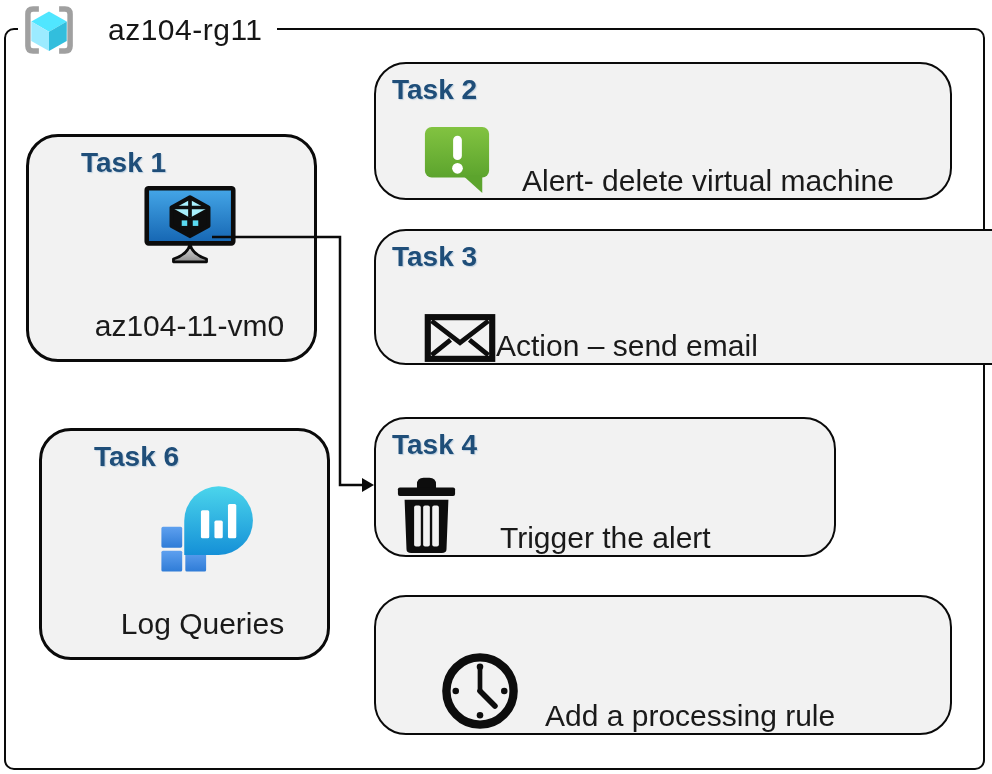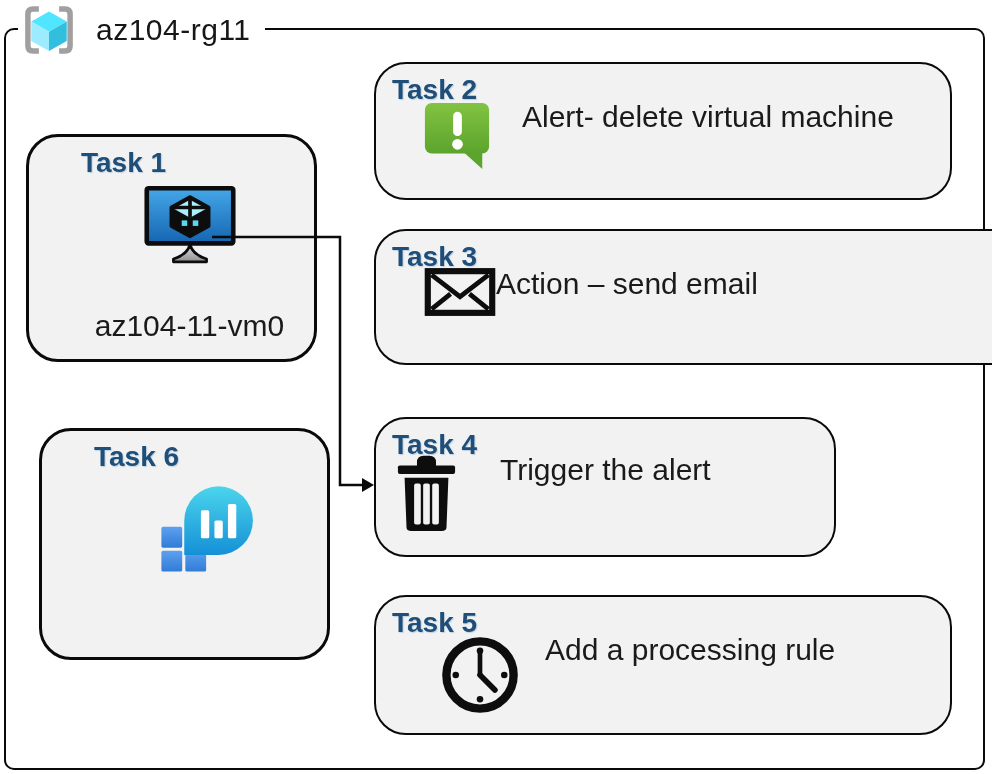--- a/index.html
+++ b/index.html
@@ -3,32 +3,32 @@
 <meta charset="utf-8">
 <style>
   html,body{margin:0;padding:0;background:#ffffff;}
   body{font-family:"Liberation Sans", sans-serif;}
   .canvas{position:relative;width:992px;height:774px;background:#ffffff;overflow:hidden;}
 
   .outer-border{position:absolute;left:4px;top:28px;width:977px;height:738px;
     border:2.5px solid #0a0a0a;border-radius:10px;background:transparent;z-index:0;}
 
   .rg-header{position:absolute;left:18px;top:1px;height:58px;display:flex;align-items:center;
-    gap:20px;background:#ffffff;padding:0 14px 0 4px;z-index:4;}
+    gap:32px;background:#ffffff;padding:0 14px 0 4px;z-index:4;}
   .rg-header .rg-title{font-size:30px;color:#161616;letter-spacing:0.5px;}
 
   .task-box{position:absolute;background:#f2f2f2;box-sizing:border-box;z-index:1;
     display:flex;flex-direction:column;border-radius:32px;}
   .task-box.left{border:3px solid #0a0a0a;padding-left:36px;}
   .task-box.right{border:2px solid #0a0a0a;}
 
   .box-title{color:#1f4e79;font-weight:bold;font-size:28px;margin:10px 0 0 16px;
     text-shadow:1px 1px 1px rgba(165,190,214,0.65);}
 
-  .box-row{flex:1;display:flex;align-items:flex-start;}
+  .box-row{flex:1;display:flex;align-items:flex-end;}
   .task-label{font-size:30px;color:#1a1a1a;}
 
   .left .icon-wrap{display:flex;justify-content:center;margin-top:6px;}
   .left .task-label{text-align:center;margin-top:auto;margin-bottom:16px;}
 
   #task-2 .box-row{padding-left:46px;gap:30px;margin-top:-6px;}
   #task-3 .box-row{padding-left:48px;margin-top:-6px;}
   #task-4 .box-row{padding-left:20px;gap:43px;margin-top:-8px;}
   #task-5 .box-row{padding-left:61px;gap:22px;margin-top:-6px;}
 
@@ -102,20 +102,21 @@
         </defs>
         <rect x="10" y="46" width="20" height="20" rx="1.5" fill="url(#gsq)"></rect>
         <rect x="10" y="69" width="20" height="20" rx="1.5" fill="url(#gsq)"></rect>
         <rect x="33" y="69" width="20" height="20" rx="1.5" fill="url(#gsq)"></rect>
         <path d="M32,40 A33,33 0 1 1 65,73 L32,73 Z" fill="url(#gbubble)"></path>
         <rect x="48" y="30" width="8" height="27" rx="1.5" fill="#ffffff"></rect>
         <rect x="61" y="40" width="8" height="17" rx="1.5" fill="#ffffff"></rect>
         <rect x="74" y="24" width="8" height="33" rx="1.5" fill="#ffffff"></rect>
       </svg>
     </div>
+    <div class="task-label">Log Queries</div>
   </div>
 
   <div class="task-box right" id="task-2">
     <div class="box-title">Task 2</div>
     <div class="box-row">
       <svg width="70" height="74" viewBox="0 0 72 76">
         <defs>
           <linearGradient id="galert" x1="0" y1="0" x2="0" y2="1">
             <stop offset="0" stop-color="#82c341"></stop>
               <stop offset="1" stop-color="#5ca42d"></stop>
@@ -151,21 +152,20 @@
         <path d="M9,26 H55 L53,78 Q53,82 48,82 H16 Q11,82 11,78 Z" fill="#0d0d0d"></path>
         <rect x="19" y="32" width="7" height="43" rx="2" fill="#f2f2f2"></rect>
         <rect x="28.5" y="32" width="7" height="43" rx="2" fill="#f2f2f2"></rect>
         <rect x="38" y="32" width="7" height="43" rx="2" fill="#f2f2f2"></rect>
       </svg>
       <span class="task-label">Trigger the alert</span>
     </div>
   </div>
 
   <div class="task-box right" id="task-5">
-      <div class="box-title">Task 5</div>
       <div class="box-row">
         <svg width="86" height="84" viewBox="0 0 90 90">
           <circle cx="45" cy="45" r="36" fill="none" stroke="#0d0d0d" stroke-width="9"></circle>
           <circle cx="45" cy="19" r="3.5" fill="#0d0d0d"></circle>
           <circle cx="71" cy="45" r="3.5" fill="#0d0d0d"></circle>
           <circle cx="45" cy="71" r="3.5" fill="#0d0d0d"></circle>
           <circle cx="19" cy="45" r="3.5" fill="#0d0d0d"></circle>
           <path d="M45,45 L45,22" stroke="#0d0d0d" stroke-width="5" stroke-linecap="round"></path>
           <path d="M45,45 L61,61" stroke="#0d0d0d" stroke-width="6" stroke-linecap="round"></path>
         </svg>

